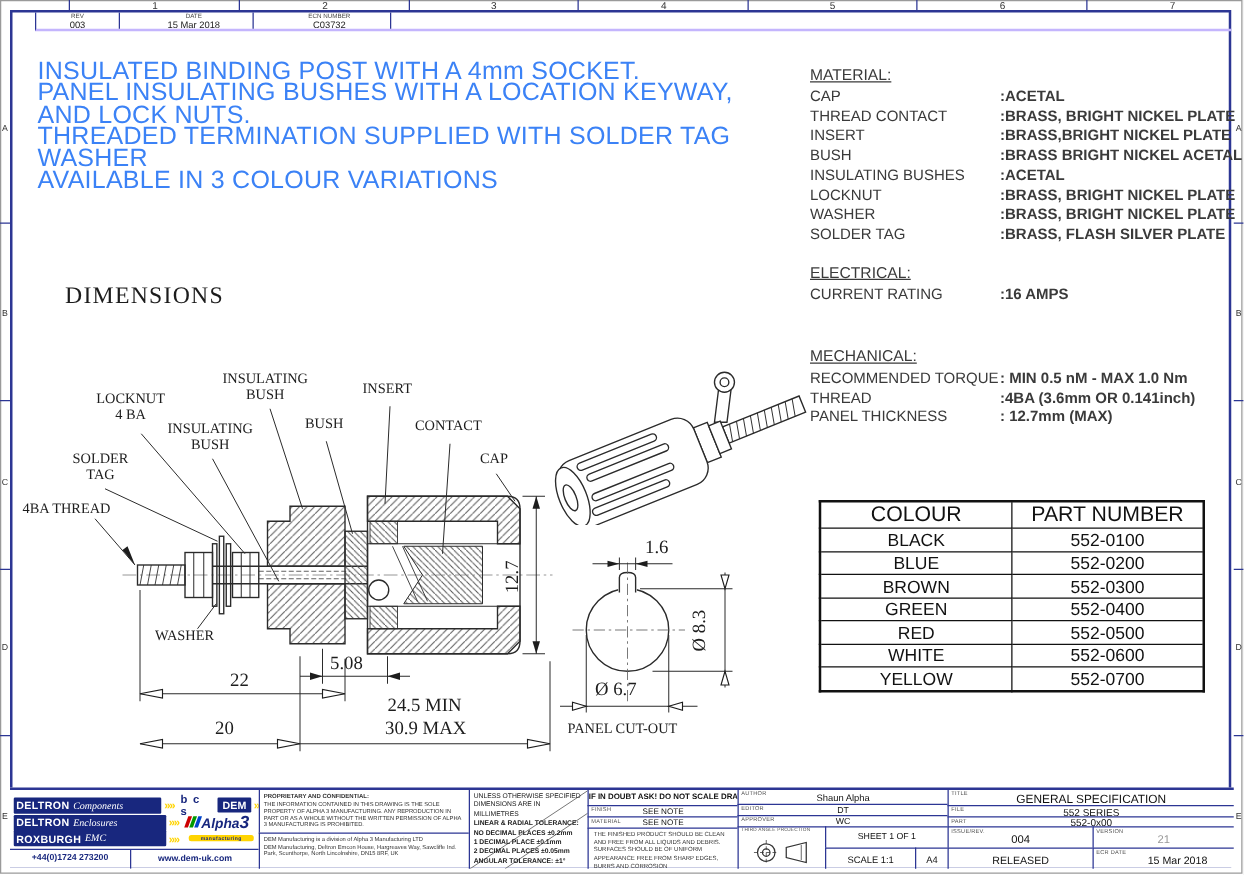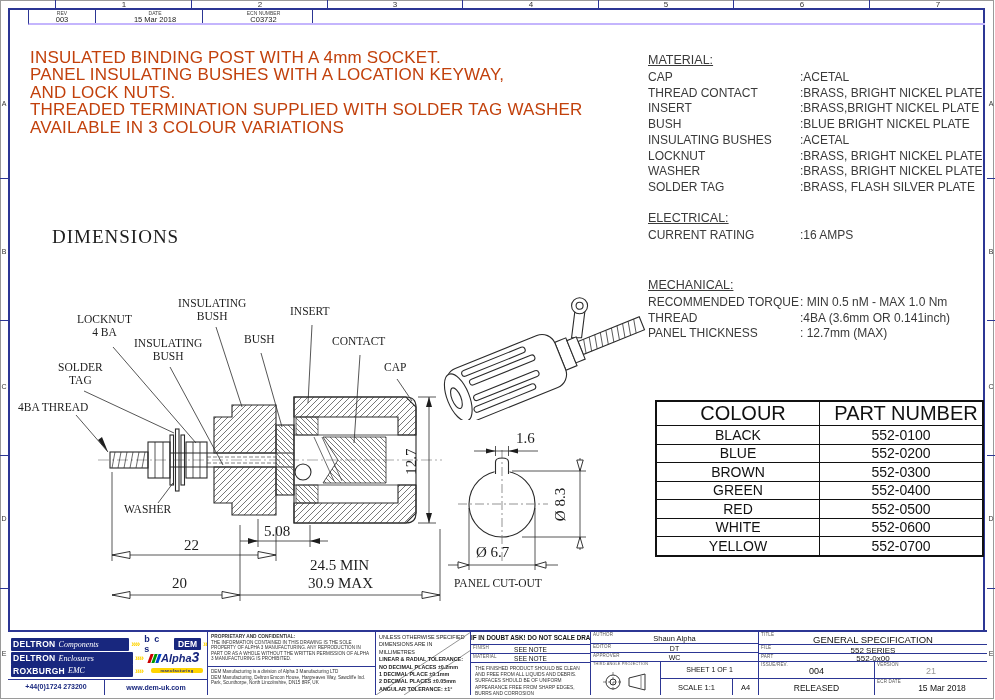--- a/index.html
+++ b/index.html
@@ -13,38 +13,38 @@
   .zletter{position:absolute;width:8px;text-align:center;font-size:7px;color:#333;}
   .ztick{position:absolute;width:8px;height:1px;background:#2c3694;}
 
   
   .rev{position:absolute;left:28px;top:10px;width:957px;height:15px;display:flex;
        border-bottom:2px solid #c4b5fd;border-left:1px solid #2c3694;box-sizing:border-box;gap:12px;}
   .revcol{border-right:1px solid #2c3694;box-sizing:border-box;display:flex;flex-direction:column;overflow:hidden;}
   .revh{font-size:5px;color:#444;text-align:center;line-height:6px;white-space:nowrap;}
   .revv{font-size:7.5px;color:#222;text-align:center;line-height:8px;white-space:nowrap;}
 
-  .desc{position:absolute;left:30px;top:49px;width:560px;font-size:17px;line-height:17.4px;
-        letter-spacing:.2px;color:#c2410c;}
+  .desc{position:absolute;left:30px;top:49px;width:560px;font-size:20px;line-height:17.4px;
+        letter-spacing:.2px;color:#3b82f6;}
   .spec{position:absolute;width:337px;font-size:12px;color:#3a3a3a;}
   .spectitle{text-decoration:underline;margin-bottom:3px;font-size:12.5px;}
   .specrow{display:flex;line-height:15.7px;}
   .speclabel{width:152px;flex:0 0 152px;white-space:nowrap;}
-  .specval{white-space:nowrap;}
+  .specval{white-space:nowrap;font-weight:bold;}
 
   .dimhead{position:absolute;left:52px;top:226px;font-family:"Liberation Serif",serif;
            font-size:19px;letter-spacing:1px;color:#1c1c1c;}
 
   
   table.parts{position:absolute;left:655px;top:400px;border-collapse:collapse;
               font-size:14px;color:#111;}
   table.parts th,table.parts td{border:1px solid #111;width:152px;height:17.5px;
               text-align:center;padding:0;font-weight:400;}
   table.parts{border:2px solid #111;}
-  table.parts th{font-size:20px;padding-left:10px;}
+  table.parts th{font-size:17px;}
 
   
   .drawwrap{position:absolute;left:18px;top:285px;width:430px;height:340px;}
   .panelwrap{position:absolute;left:440px;top:422px;width:200px;height:175px;}
   .isowrap{position:absolute;left:433px;top:268px;width:220px;height:152px;}
   .dlabel{position:absolute;font-family:"Liberation Serif",serif;font-size:11.5px;
           color:#1d1d1d;text-align:center;line-height:13px;white-space:nowrap;}
   .ddim{position:absolute;font-family:"Liberation Serif",serif;font-size:15px;
         color:#1d1d1d;text-align:center;white-space:nowrap;}
   .rot{transform:rotate(-90deg);transform-origin:center center;}
@@ -152,21 +152,21 @@
     <div class="specrow">
         <span class="speclabel">THREAD CONTACT</span>
         <span class="specval">:BRASS, BRIGHT NICKEL PLATE</span>
       </div>
     <div class="specrow">
         <span class="speclabel">INSERT</span>
         <span class="specval">:BRASS,BRIGHT NICKEL PLATE</span>
       </div>
     <div class="specrow">
         <span class="speclabel">BUSH</span>
-        <span class="specval">:BLUE BRIGHT NICKEL PLATE</span>
+        <span class="specval">:BRASS BRIGHT NICKEL ACETAL</span>
       </div>
     <div class="specrow">
         <span class="speclabel">INSULATING BUSHES</span>
         <span class="specval">:ACETAL</span>
       </div>
     <div class="specrow">
         <span class="speclabel">LOCKNUT</span>
         <span class="specval">:BRASS, BRIGHT NICKEL PLATE</span>
       </div>
     <div class="specrow">

